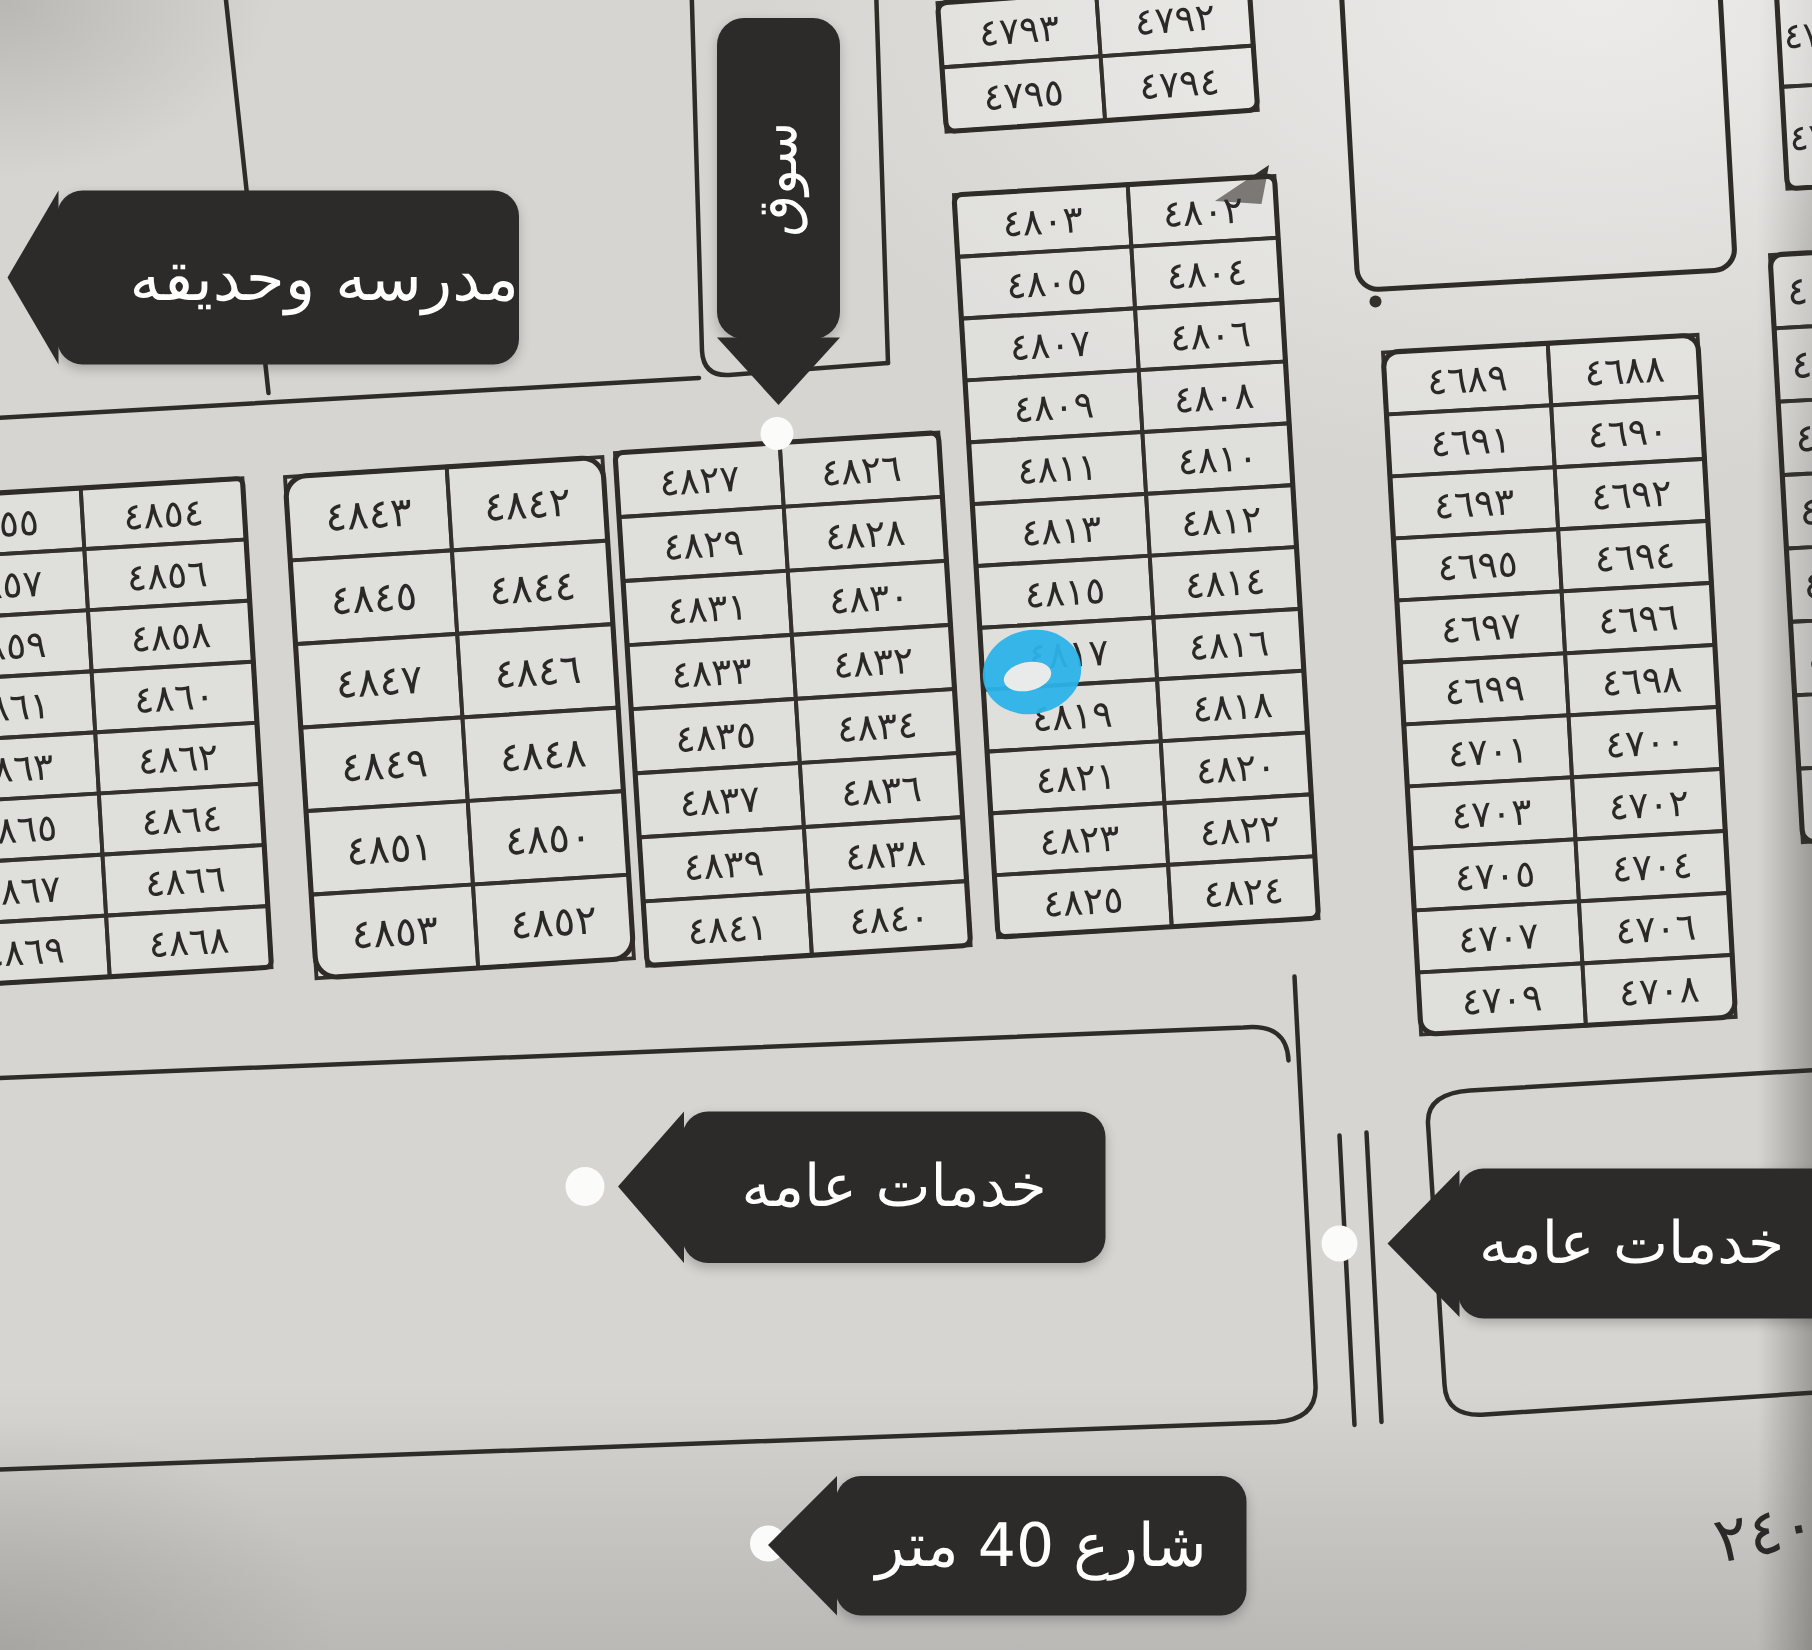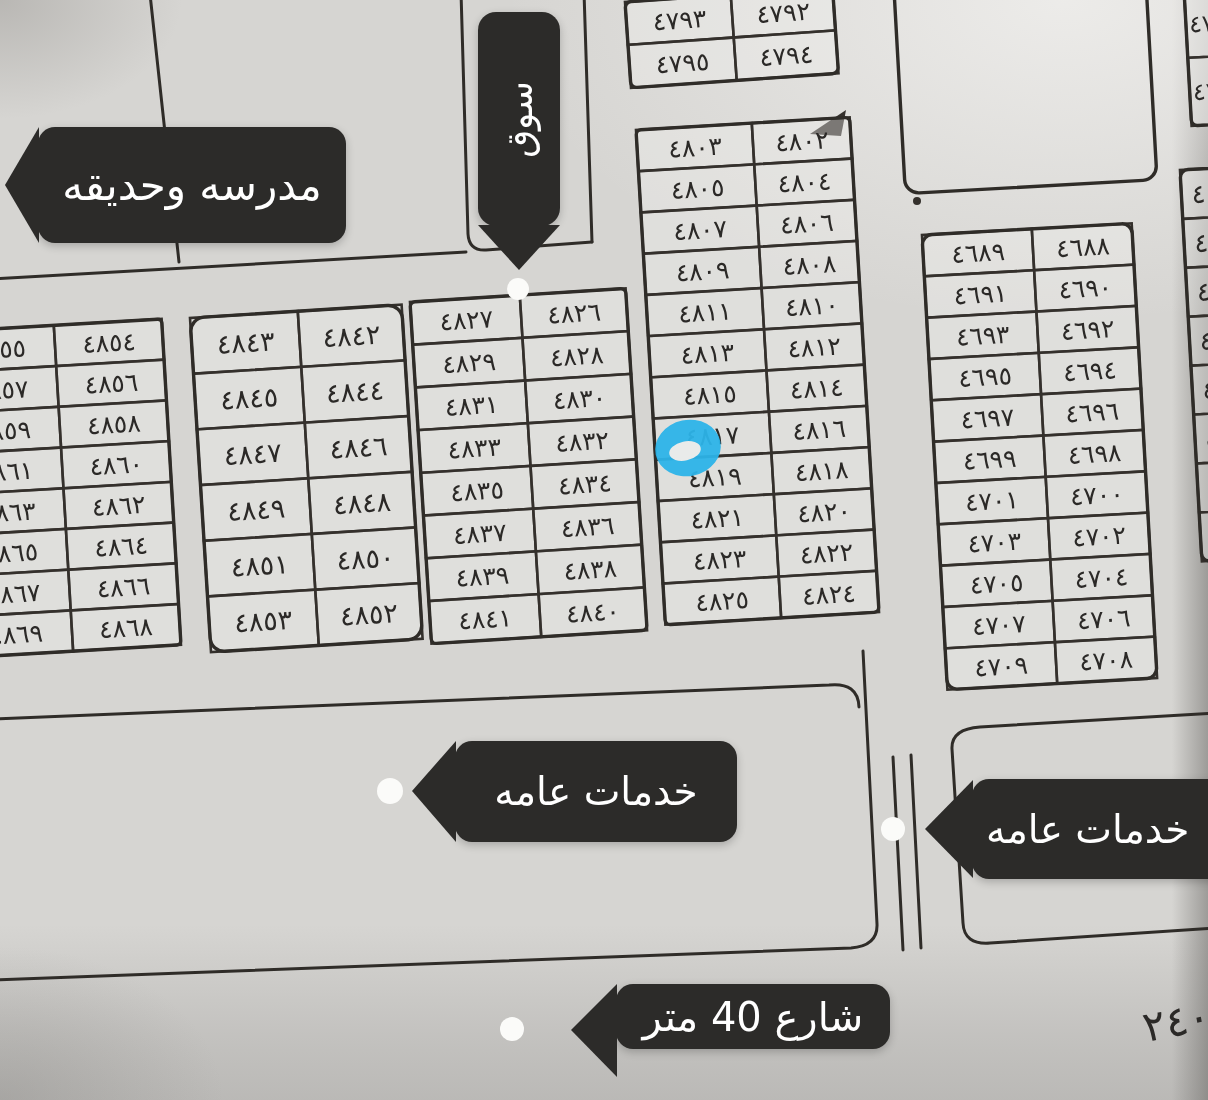--- a/index.html
+++ b/index.html
@@ -20,29 +20,29 @@
   .outline { fill:none; stroke:#2f2c28; stroke-width:3.4; }
   .street  { fill:none; stroke:#2f2c28; stroke-width:3; stroke-linecap:round; }
   .num     { fill:#2b2927; text-anchor:middle; letter-spacing:1px; }
   .hand    { fill:#2b2927; }
   .callout {
     position:absolute; z-index:3; background:var(--cb); color:#fff;
     display:flex; align-items:center; justify-content:center;
     border-radius:17px; box-shadow:0 3px 8px rgba(0,0,0,.22);
   }
   .callout::before { content:""; position:absolute; width:0; height:0; }
-  .school  { left:38px;  top:127px; width:308px; height:116px; font-size:42px; }
+  .school  { left:38px;  top:127px; width:308px; height:116px; font-size:42px;justify-content:flex-end; }
   .school::before  { left:-33px; top:0; border-top:58px solid transparent; border-bottom:58px solid transparent; border-right:34px solid var(--cb); }
   .market  { left:478px; top:12px;  width:82px;  height:214px; font-size:36px; border-radius:18px; }
   .market::before  { left:0; bottom:-44px; border-left:41px solid transparent; border-right:41px solid transparent; border-top:45px solid var(--cb); }
   .svcL    { left:455px; top:741px; width:282px; height:101px; font-size:39px; }
   .svcL::before    { left:-43px; top:0; border-top:50px solid transparent; border-bottom:51px solid transparent; border-right:44px solid var(--cb); }
   .svcR    { left:972px; top:779px; width:280px; height:100px; font-size:39px; justify-content:flex-start; padding-left:14px; border-radius:17px 0 0 17px; }
   .svcR::before    { left:-47px; top:1px; border-top:49px solid transparent; border-bottom:49px solid transparent; border-right:48px solid var(--cb); }
-  .st40    { left:616px; top:984px; width:274px; height:65px;  font-size:40px;align-items:center; }
+  .st40    { left:557px; top:984px; width:274px; height:93px;  font-size:40px;align-items:center; }
   .st40::before    { left:-45px; top:0; border-top:46px solid transparent; border-bottom:47px solid transparent; border-right:46px solid var(--cb); }
   .vtext   { transform:rotate(-90deg); white-space:nowrap; }
 </style>
 </head>
 <body>
 
 <div id="photo">
   <svg id="map" width="1208" height="1100" viewBox="0 0 1208 1100">
       <path d="M150,-6 L179,262" class="street"></path>
       <path d="M-8,279 L466,252" class="street"></path>

